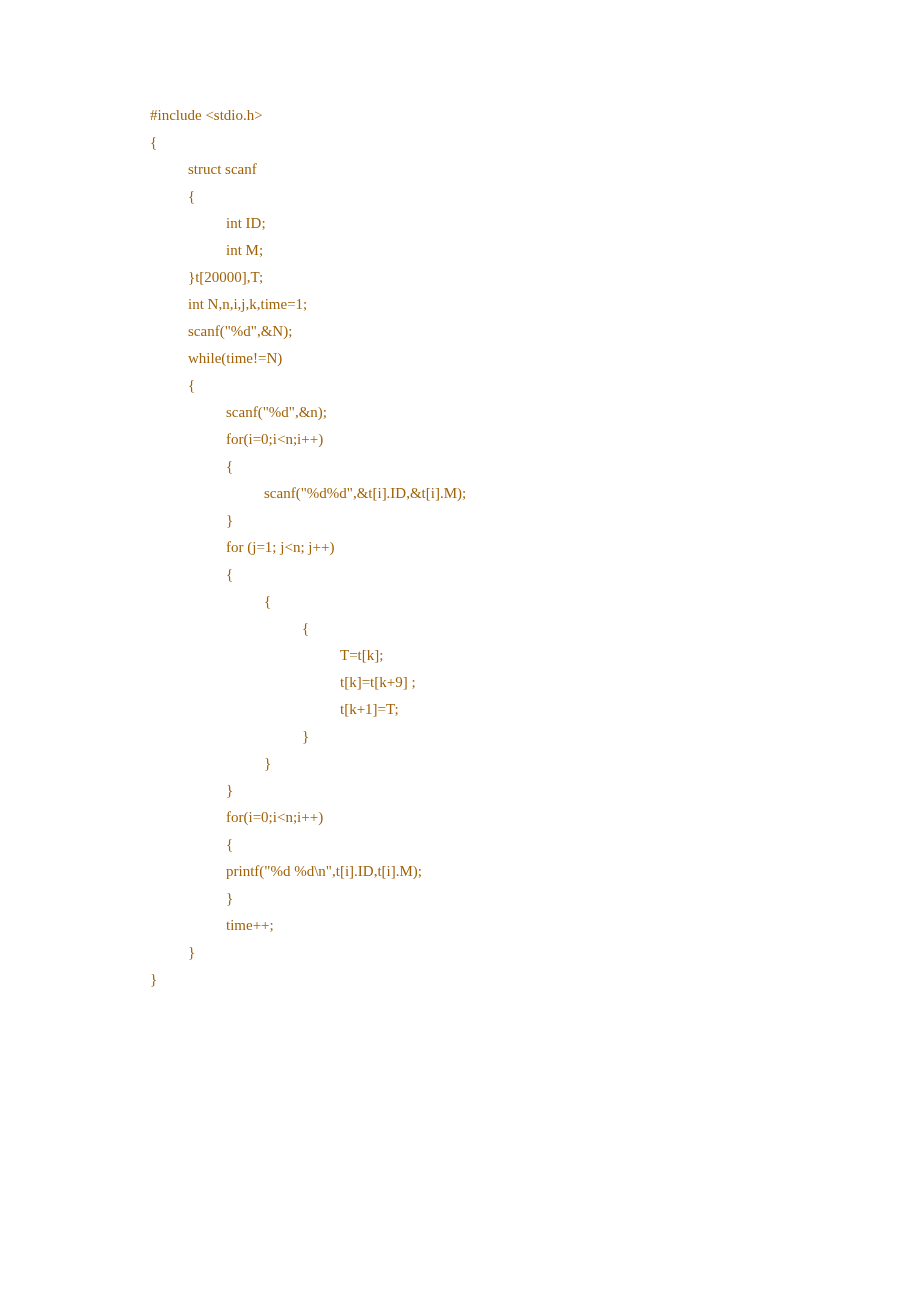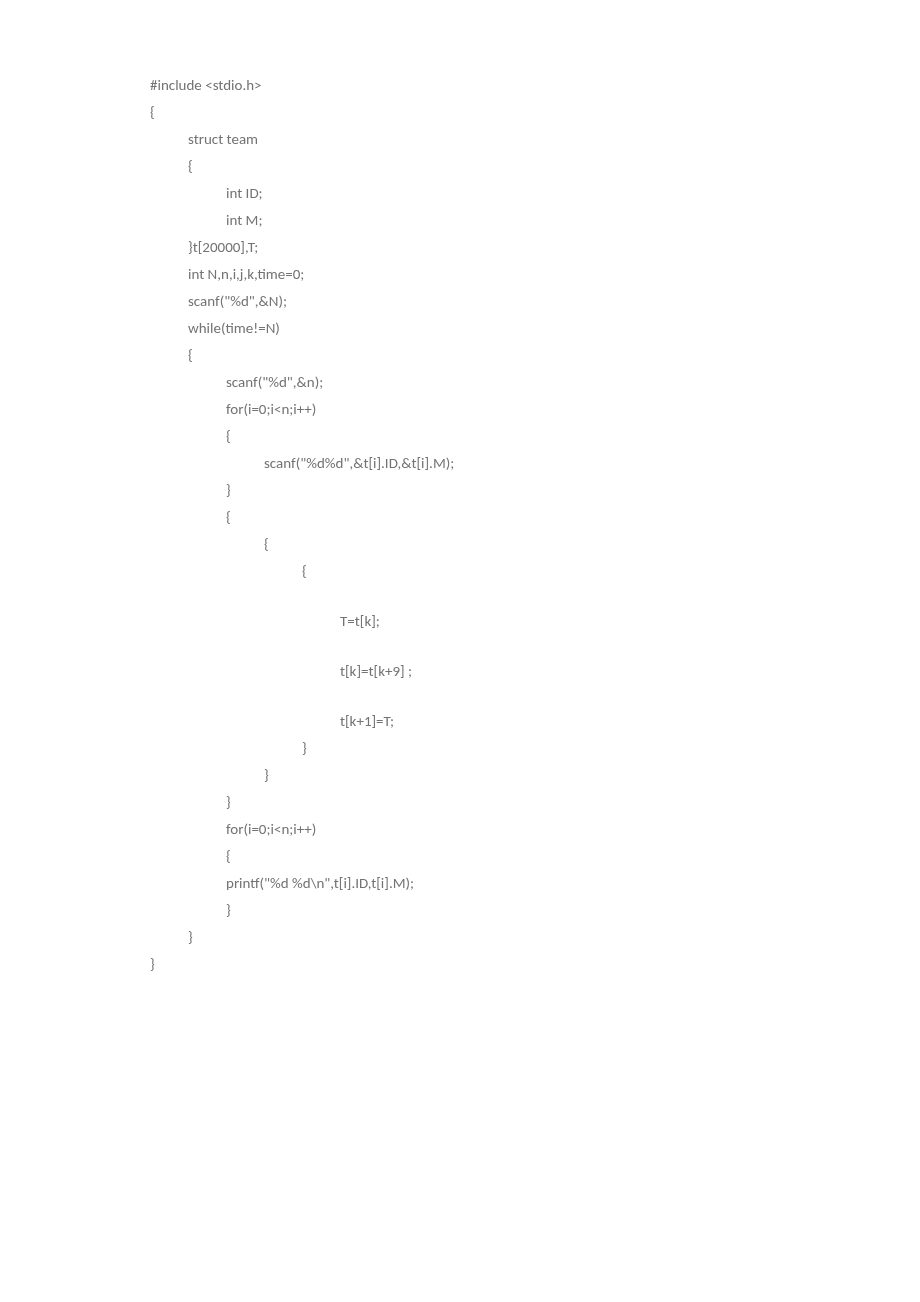--- a/index.html
+++ b/index.html
@@ -4,63 +4,66 @@
 <style>
   body {
     margin: 0;
     padding: 0;
     background: #ffffff;
     font-family: Calibri, Arial, sans-serif;
     width: 920px;
     height: 1302px;
   }
   .page {
-    padding: 72px 0 0 150px;
+    padding: 102px 0 0 150px;
     box-sizing: border-box;
     font-size: 15px;
     line-height: 27px;
-    color: #737373;
+    color: #a16207;
+    font-family: Liberation Serif, serif;
   }
   .code-line {
     white-space: pre;
   }
   .i1 { padding-left: 38px; }
   .i2 { padding-left: 76px; }
   .i3 { padding-left: 114px; }
   .i4 { padding-left: 152px; }
-  .i5 { padding-left: 190px; margin-top: 23px; }
+  .i5 { padding-left: 190px; }
 </style>
 </head>
 <body>
 
 <div class="page" id="code-container">
     <div class="code-line i0">#include &lt;stdio.h&gt;</div>
     <div class="code-line i0">{</div>
-    <div class="code-line i1">struct team</div>
+    <div class="code-line i1">struct scanf</div>
     <div class="code-line i1">{</div>
     <div class="code-line i2">int ID;</div>
     <div class="code-line i2">int M;</div>
     <div class="code-line i1">}t[20000],T;</div>
-    <div class="code-line i1">int N,n,i,j,k,time=0;</div>
+    <div class="code-line i1">int N,n,i,j,k,time=1;</div>
     <div class="code-line i1">scanf("%d",&amp;N);</div>
     <div class="code-line i1">while(time!=N)</div>
     <div class="code-line i1">{</div>
     <div class="code-line i2">scanf("%d",&amp;n);</div>
     <div class="code-line i2">for(i=0;i&lt;n;i++)</div>
     <div class="code-line i2">{</div>
     <div class="code-line i3">scanf("%d%d",&amp;t[i].ID,&amp;t[i].M);</div>
     <div class="code-line i2">}</div>
+    <div class="code-line i2">for (j=1; j&lt;n; j++)</div>
     <div class="code-line i2">{</div>
     <div class="code-line i3">{</div>
     <div class="code-line i4">{</div>
     <div class="code-line i5">T=t[k];</div>
     <div class="code-line i5">t[k]=t[k+9] ;</div>
     <div class="code-line i5">t[k+1]=T;</div>
     <div class="code-line i4">}</div>
     <div class="code-line i3">}</div>
     <div class="code-line i2">}</div>
     <div class="code-line i2">for(i=0;i&lt;n;i++)</div>
     <div class="code-line i2">{</div>
     <div class="code-line i2">printf("%d %d\n",t[i].ID,t[i].M);</div>
     <div class="code-line i2">}</div>
+    <div class="code-line i2">time++;</div>
     <div class="code-line i1">}</div>
     <div class="code-line i0">}</div>
   </div>
 
 </body></html>

